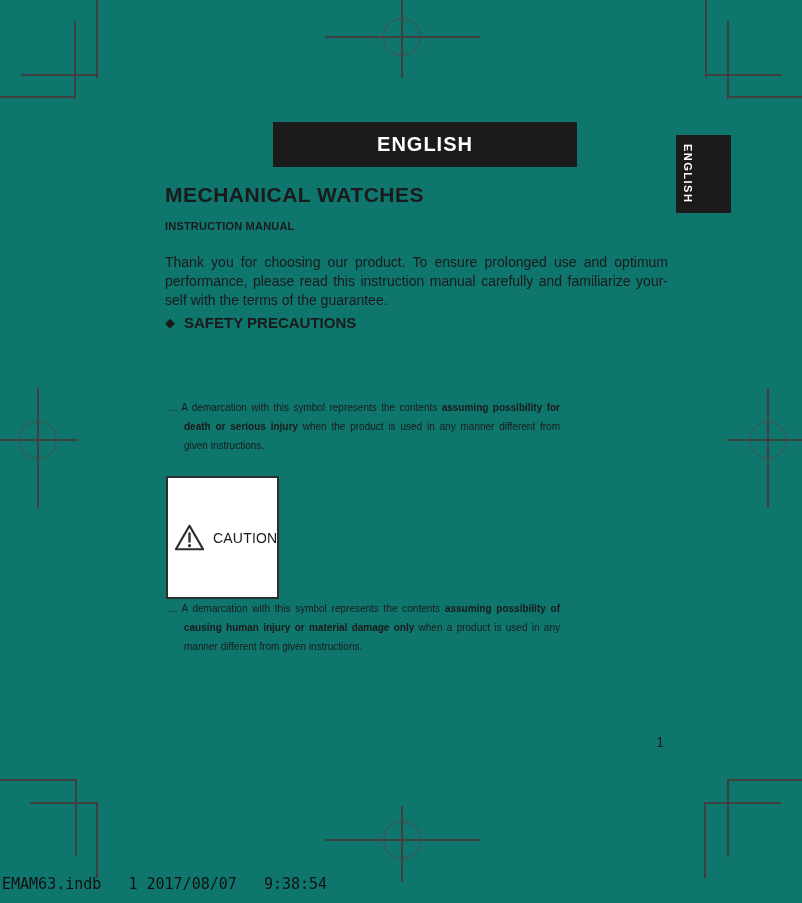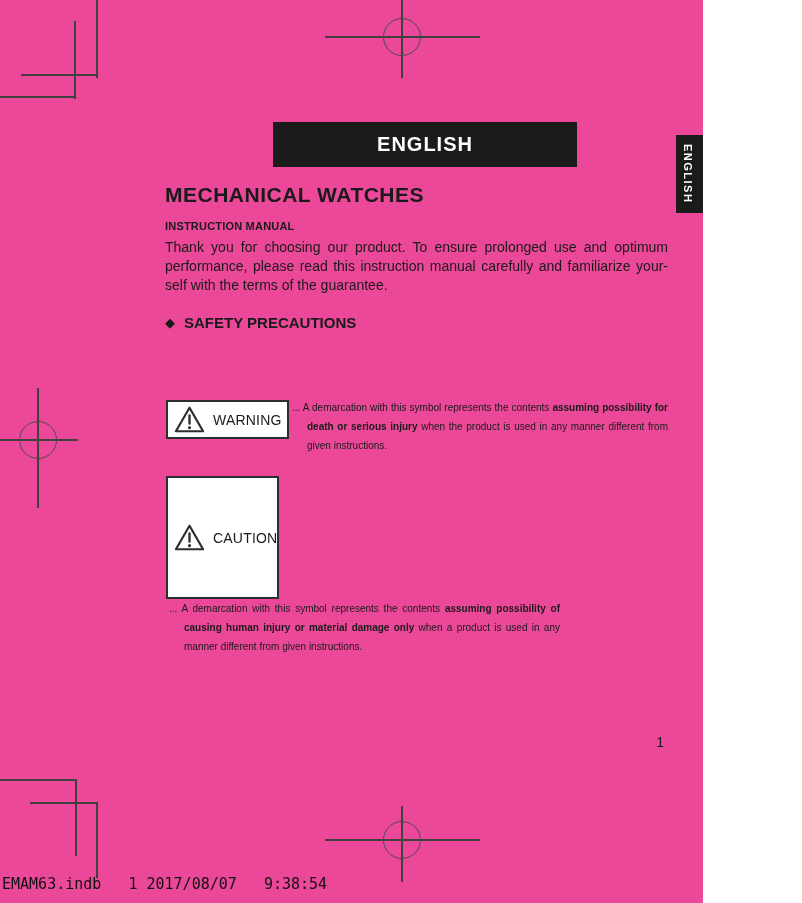--- a/index.html
+++ b/index.html
@@ -4,21 +4,21 @@
 <style>
   :root{
     --ink:#1a1a1a;
     --banner-bg:#1b1b1b;
     --banner-text:#ffffff;
     --crop:#404040;
     --box-border:#2e2e2e;
   }
   html,body{margin:0;padding:0;background:#ffffff;}
   .page{
-    position:relative;width:703px;height:903px;background:#ec4899;overflow:hidden;
+    position:relative;width:802px;height:903px;background:#0f766e;overflow:hidden;
     font-family:"Liberation Sans","DejaVu Sans",sans-serif;color:var(--ink);
   }
   
   .hl,.vl{position:absolute;background:var(--crop);}
   .hl{height:2px;}
   .vl{width:2px;}
   .circ{position:absolute;width:38px;height:38px;border:1.5px solid #4a4a4a;border-radius:50%;box-sizing:border-box;background:transparent;}
   
   .banner{
     position:absolute;left:273px;top:122px;width:304px;height:45px;
@@ -31,21 +31,21 @@
   .side-tab span{
     position:absolute;left:6px;top:9px;color:var(--banner-text);
     writing-mode:vertical-rl;font-size:11px;font-weight:bold;letter-spacing:1.5px;
   }
   
   .col{position:absolute;left:165px;width:503px;margin:0;}
   h1.col{top:183px;font-size:21px;letter-spacing:.5px;font-weight:bold;}
   h2.col{top:220px;font-size:11px;letter-spacing:.2px;font-weight:bold;}
   p.body{font-size:14px;line-height:19px;}
   .just{text-align:justify;}
-  .para1{top:238px;}
+  .para1{top:253px;}
   .para2{top:295px;}
   h3.col{top:314px;font-size:15px;font-weight:bold;display:flex;align-items:center;}
   h3 .bullet{font-size:13px;margin-right:9px;}
   .safety-intro{top:335px;}
   
   .sign-row{position:absolute;left:166px;width:502px;display:flex;align-items:flex-start;}
   .row-warning{top:398px;}
   .row-caution{top:474px;flex-direction:column;}
   .sign-box{
     box-sizing:border-box;flex:0 0 123px;height:39px;margin-top:2px;
@@ -121,28 +121,20 @@
   <h1 class="col">MECHANICAL WATCHES</h1>
   <h2 class="col">INSTRUCTION MANUAL</h2>
   <p class="col body just para1">Thank you for choosing our product. To ensure prolonged use and optimum performance, please read this instruction manual carefully and familiarize your-self with the terms of the guarantee.</p>
 
   <h3 class="col">
     <span class="bullet">◆</span>
     <span>SAFETY PRECAUTIONS</span>
   </h3>
 
   <div class="sign-row row-warning">
-    <div class="sign-box">
-      <svg width="33" height="29" viewBox="0 0 36 32">
-        <path d="M18 3 L33 29 L3 29 Z" fill="none" stroke="#2e2e2e" stroke-width="2.4" stroke-linejoin="round"></path>
-        <line x1="18" y1="11.5" x2="18" y2="20.5" stroke="#2e2e2e" stroke-width="2.6" stroke-linecap="round"></line>
-        <circle cx="18" cy="25" r="1.7" fill="#2e2e2e"></circle>
-      </svg>
-      <span class="sign-label">WARNING</span>
-    </div>
     <p class="sign-text"><span>...</span> <span>A demarcation with this symbol represents the contents</span> <b>assuming possibility for death or serious injury</b> <span>when the product is used in any manner different from given instructions.</span></p>
   </div>
 
   <div class="sign-row row-caution">
     <div class="sign-box">
       <svg width="33" height="29" viewBox="0 0 36 32">
         <path d="M18 3 L33 29 L3 29 Z" fill="none" stroke="#2e2e2e" stroke-width="2.4" stroke-linejoin="round"></path>
         <line x1="18" y1="11.5" x2="18" y2="20.5" stroke="#2e2e2e" stroke-width="2.6" stroke-linecap="round"></line>
         <circle cx="18" cy="25" r="1.7" fill="#2e2e2e"></circle>
       </svg>

